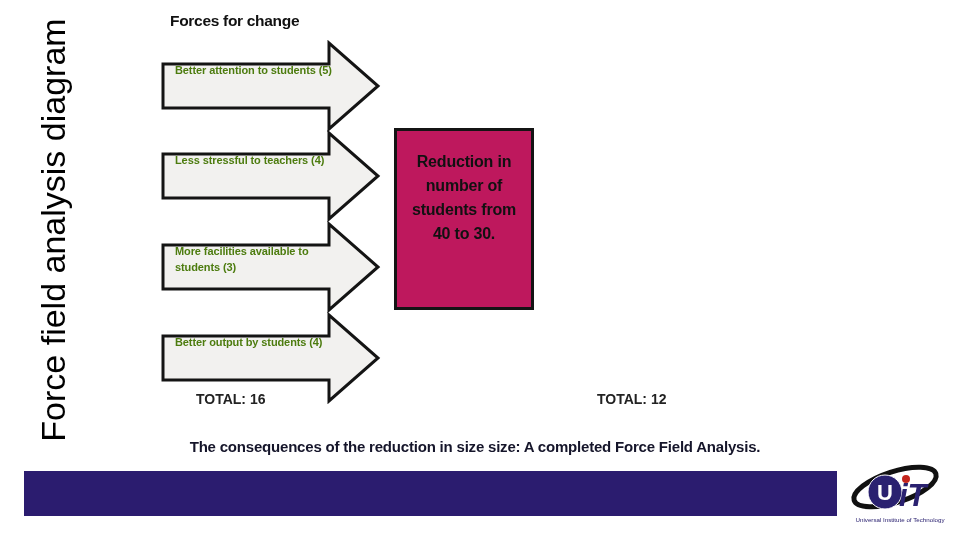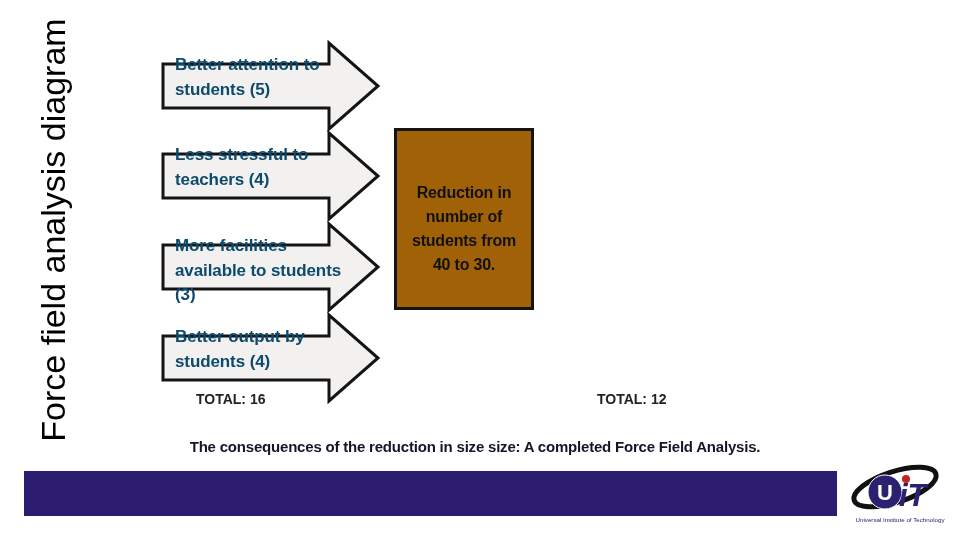--- a/index.html
+++ b/index.html
@@ -13,33 +13,33 @@
 
   
   .col-header{position:absolute;top:12px;font-size:15.5px;font-weight:bold;color:#111;
     letter-spacing:-0.3px;white-space:nowrap;}
   .col-header.left{left:170px;}
   .col-header.right{left:576px;}
 
   
   .arrow{position:absolute;width:222px;height:92px;}
   .arrow svg{position:absolute;left:0;top:0;display:block;}
-  .arrow .lbl{position:absolute;top:13px;font-size:17px;font-weight:600;color:#0c4a6e;
+  .arrow .lbl{position:absolute;top:23px;font-size:11px;font-weight:600;color:#4d7c0f;
     line-height:1.45;letter-spacing:-0.1px;}
   .arrow-left .lbl{left:14px;width:170px;}
   .arrow-right .lbl{left:70px;width:150px;}
   .arrow-left{left:161px;}
   .arrow-right{left:543px;}
   .l1{top:40px;} .l2{top:130px;} .l3{top:221px;} .l4{top:312px;}
   .r1{top:85px;} .r2{top:175px;} .r3{top:266px;}
 
   
   .center-box{position:absolute;left:394px;top:128px;width:140px;height:182px;
-    background:#a16207;border:3px solid #141414;box-sizing:border-box;
-    display:flex;align-items:center;justify-content:center;}
+    background:#be185d;border:3px solid #141414;box-sizing:border-box;
+    display:flex;align-items:flex-start;justify-content:center;}
   .center-box .txt{margin-top:19px;width:110px;text-align:center;
     font-size:16px;font-weight:bold;color:#111;line-height:1.5;letter-spacing:-0.2px;}
 
   
   .total{position:absolute;top:391px;font-size:14px;font-weight:600;color:#222;
     white-space:nowrap;}
   .total.left{left:196px;}
   .total.right{left:597px;}
 
   
@@ -53,20 +53,21 @@
   
   .logo{position:absolute;left:848px;top:464px;width:104px;height:64px;}
 </style>
 </head>
 <body>
 
 <div class="slide">
 
   <div class="vertical-title">Force field analysis diagram</div>
 
+  <div class="col-header left">Forces for change</div>
 
   <div class="arrow arrow-left l1">
     <svg width="222" height="92" viewBox="0 0 222 92">
       <polygon points="2,24 168,24 168,3 217,46 168,89 168,68 2,68" fill="#f2f1ef" stroke="#141414" stroke-width="3"></polygon>
     </svg>
     <div class="lbl">Better attention to students (5)</div>
   </div>
   <div class="arrow arrow-left l2">
     <svg width="222" height="92" viewBox="0 0 222 92">
       <polygon points="2,24 168,24 168,3 217,46 168,89 168,68 2,68" fill="#f2f1ef" stroke="#141414" stroke-width="3"></polygon>

